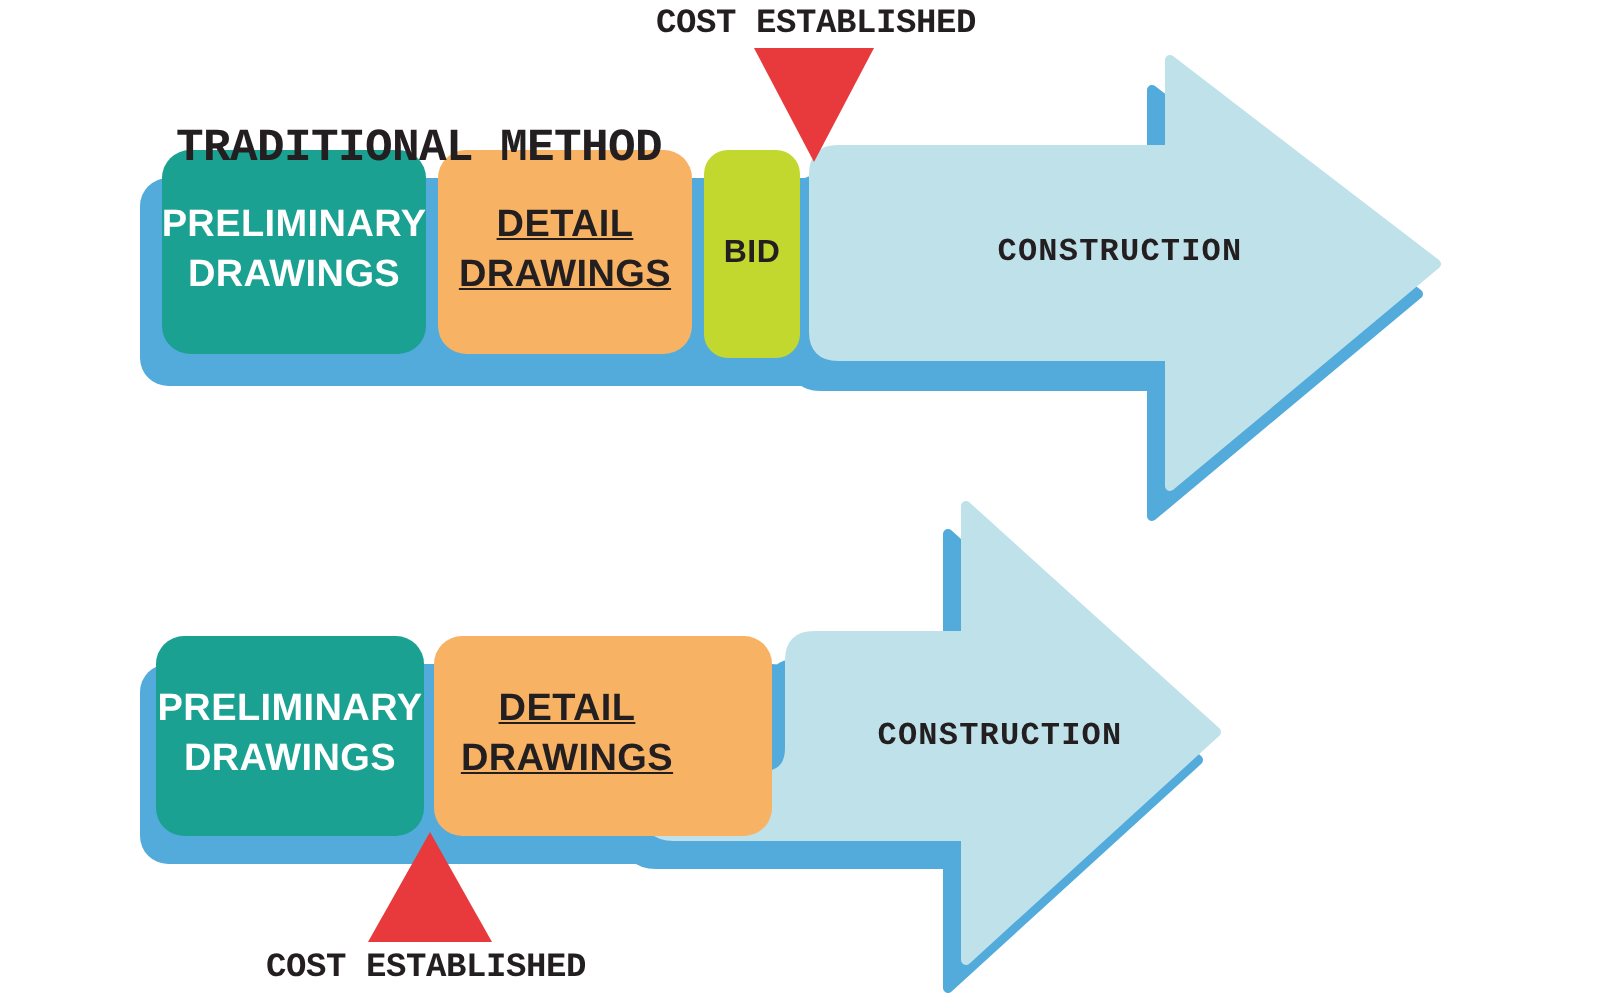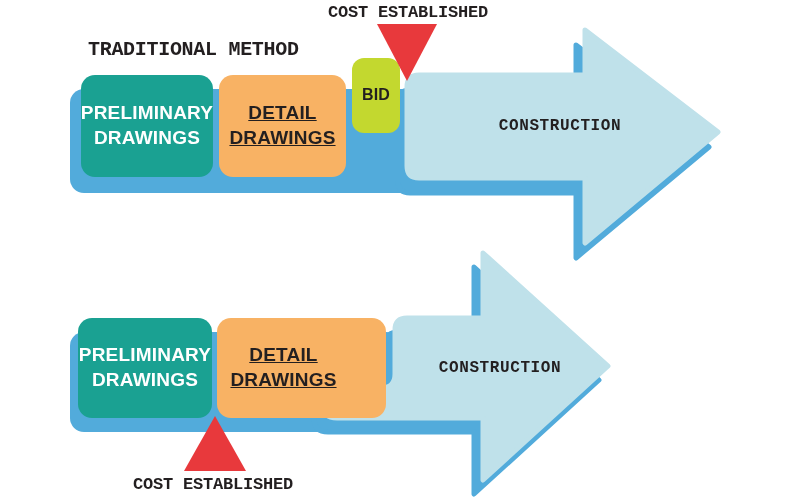--- a/index.html
+++ b/index.html
@@ -18,26 +18,26 @@
     position:absolute;display:flex;align-items:center;justify-content:center;
     border-radius:14px;font-weight:bold;font-size:19px;line-height:1.3;
     text-align:center;white-space:pre-line;box-sizing:border-box;
     letter-spacing:0.2px;
   }
   .box-teal{background:var(--teal);color:var(--text-light);}
   .box-orange{background:var(--orange);color:var(--text-dark);text-decoration:underline;}
   .box-bid{background:var(--bid-green);color:var(--text-dark);border-radius:12px;font-size:16px;}
   .r1-teal{left:81px;top:75px;width:132px;height:102px;}
   .r1-orange{left:219px;top:75px;width:127px;height:102px;}
-  .r1-bid{left:352px;top:58px;width:48px;height:75px;}
+  .r1-bid{left:352px;top:75px;width:48px;height:104px;}
   .r2-teal{left:78px;top:318px;width:134px;height:100px;}
   .r2-orange{left:217px;top:318px;width:169px;height:100px;padding-right:36px;}
   
   .txt{position:absolute;color:var(--text-dark);font-weight:bold;font-family:Liberation Mono, monospace;}
-  .heading1{left:88px;top:38px;font-size:20px;letter-spacing:-0.3px;}
+  .heading1{left:88px;top:61px;font-size:23px;letter-spacing:-0.3px;}
   .heading2{left:88px;top:283px;font-size:26px;letter-spacing:-0.3px;}
   .cost{width:220px;text-align:center;font-size:17px;letter-spacing:-0.2px;}
   .cost-top{left:298px;top:3px;}
   .cost-bottom{left:103px;top:475px;}
   .constr{width:256px;text-align:center;font-size:16px;letter-spacing:0.6px;}
   .constr1{left:432px;top:117px;}
   .constr2{left:372px;top:359px;width:256px;}
 </style>
 </head>
 <body>

